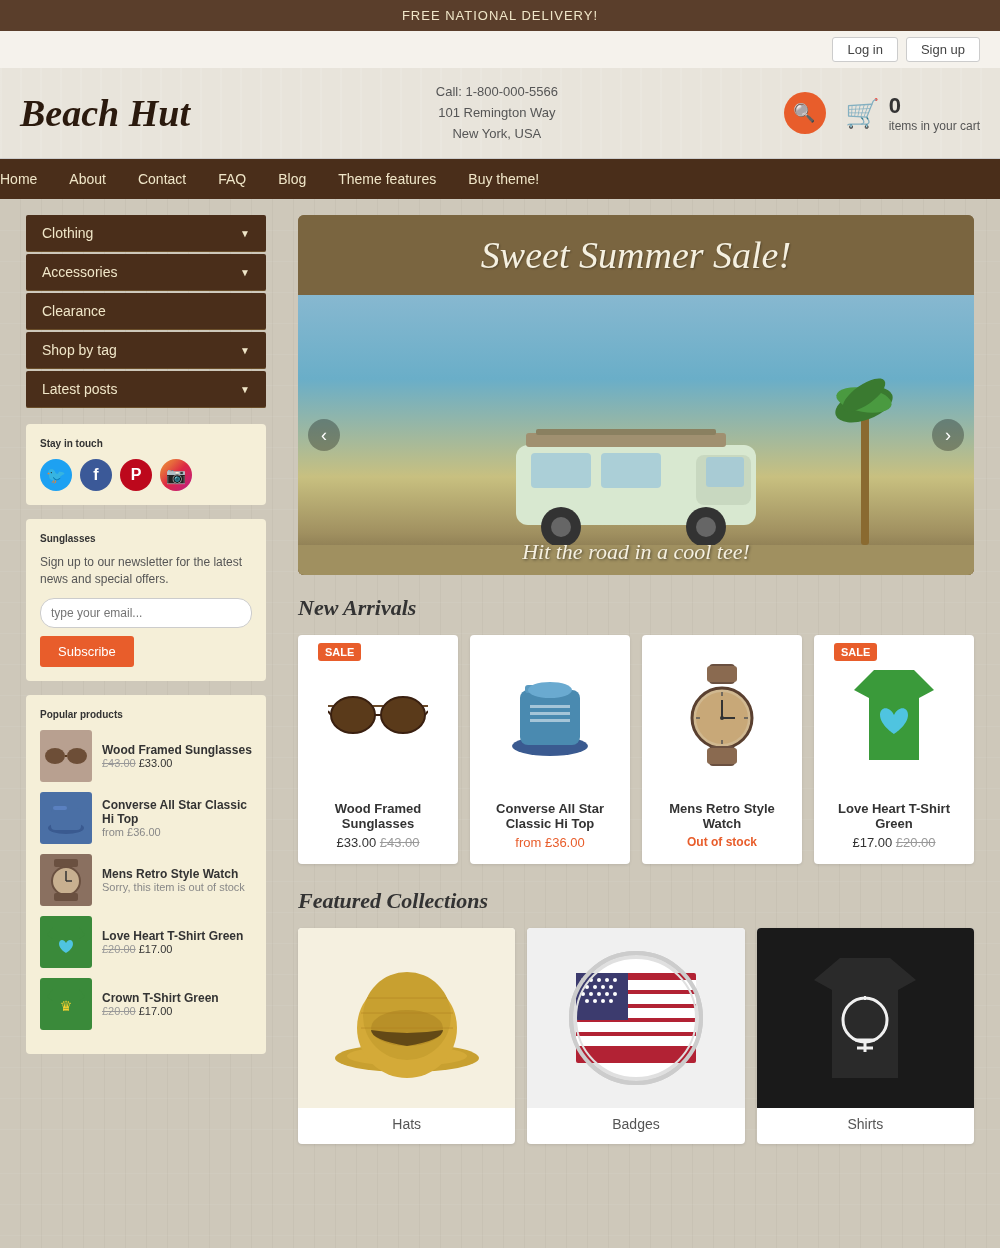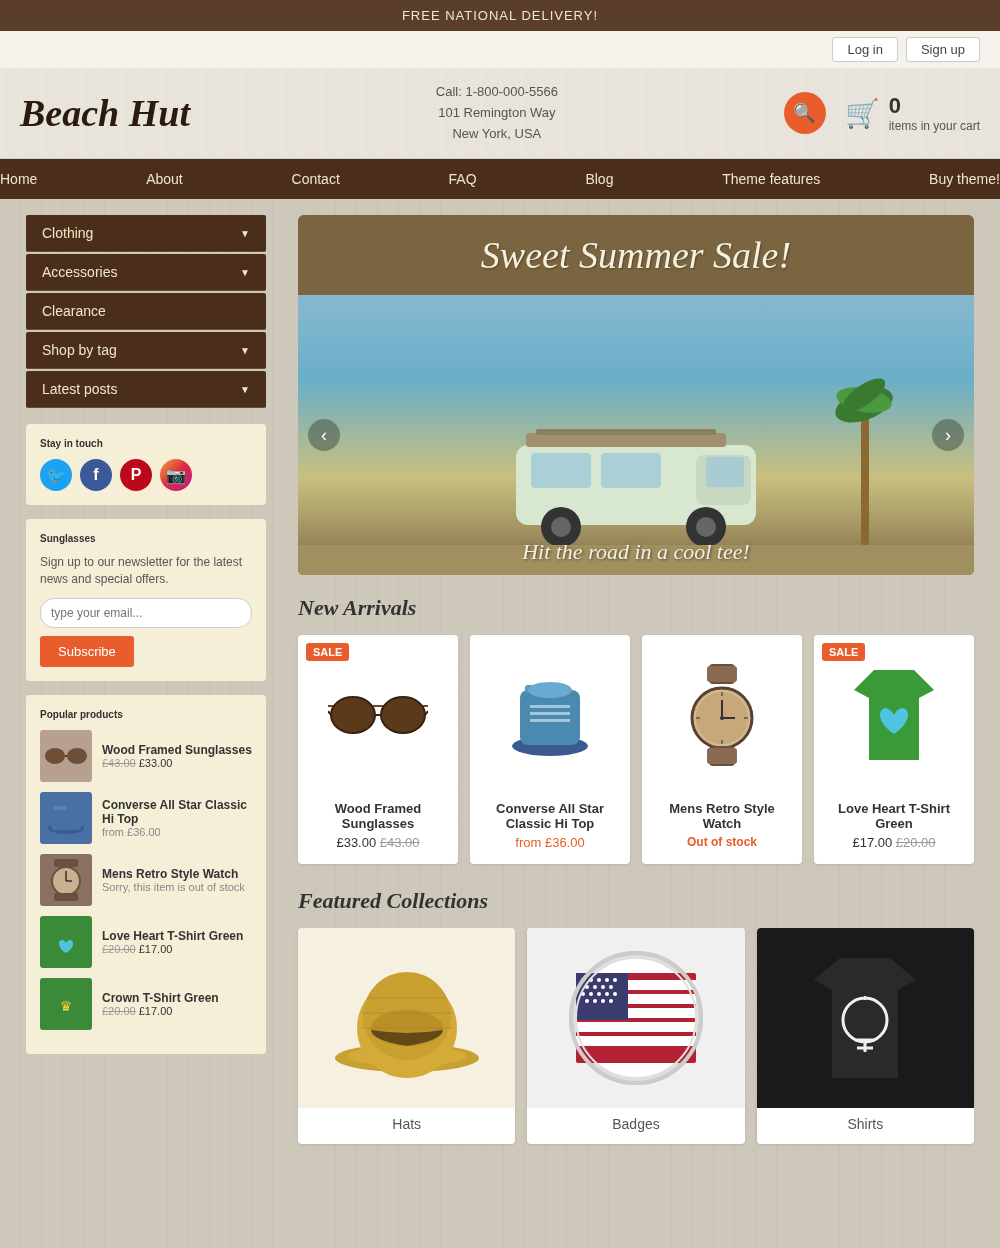--- a/index.html
+++ b/index.html
@@ -86,22 +86,22 @@
     .cart-count {
       font-size: 22px;
       font-weight: bold;
       color: #333;
     }
 
     
     .main-nav {
       background: #4a2e1a;
       display: flex;
-      justify-content: space-between;
-      gap: 42px;
+      justify-content: flex-start;
+      gap: 32px;
       padding: 12px 0;
     }
     .main-nav a {
       color: #f0e6c8;
       text-decoration: none;
       font-size: 14px;
     }
 
     
     .content-wrap {
@@ -289,21 +289,21 @@
     .product-image-area {
       height: 160px;
       display: flex;
       align-items: center;
       justify-content: center;
       padding: 10px;
       position: relative;
     }
     .sale-badge {
       position: absolute;
-      top: 8px; left: 8px;
+      top: 8px; left: 20px;
       background: #e85d2b;
       color: #fff;
       font-size: 11px;
       font-weight: bold;
       padding: 3px 7px;
       border-radius: 3px;
       z-index: 2;
     }
     .product-name {
       font-size: 13px;

